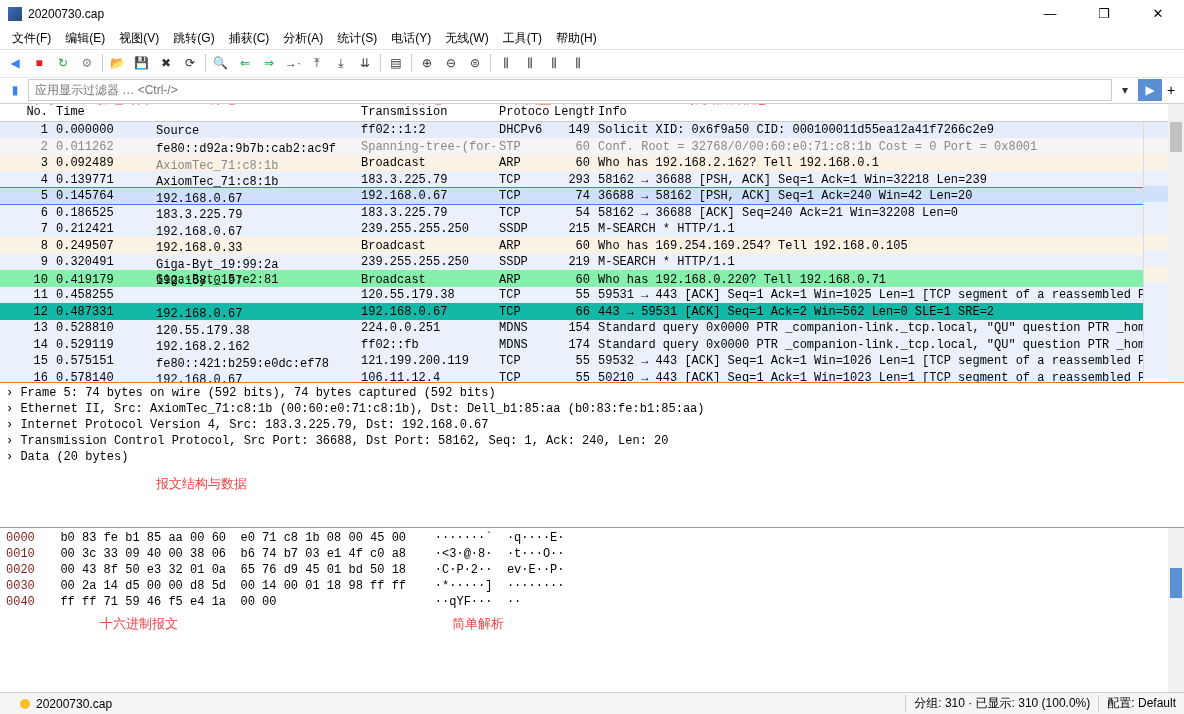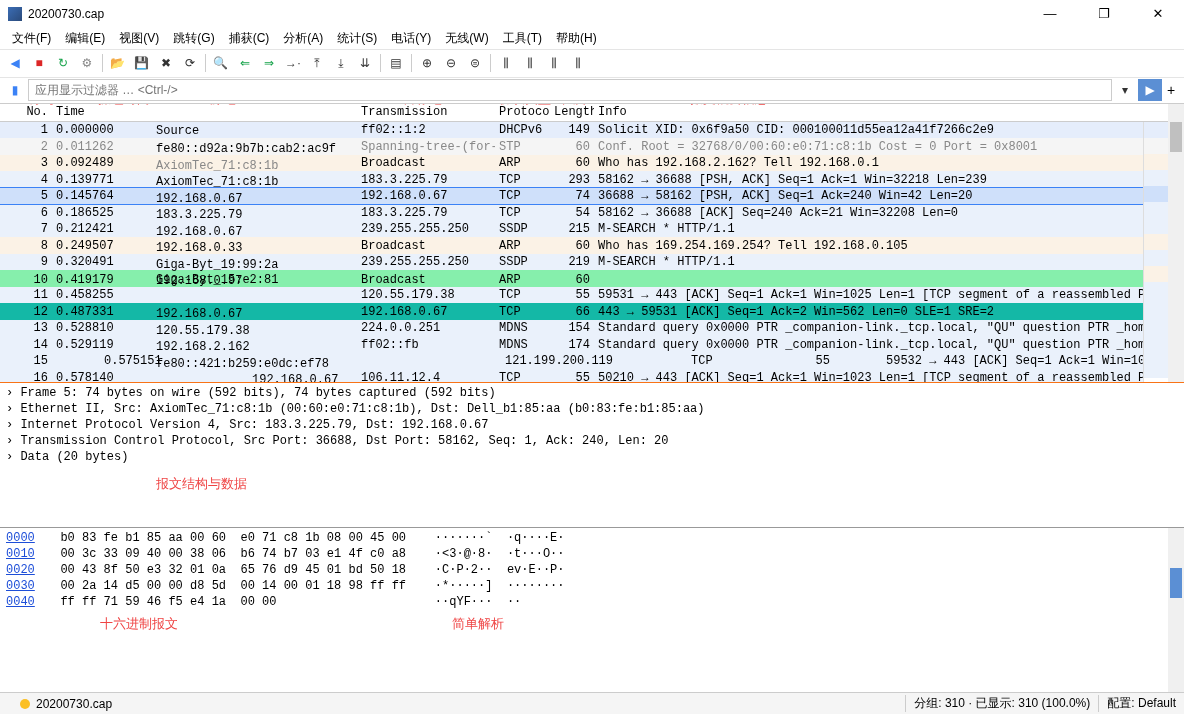--- a/index.html
+++ b/index.html
@@ -29,21 +29,21 @@
 .c-dst { width:138px; }
 .c-proto { width:55px; }
 .c-len { width:44px; text-align:right; }
 .c-info { flex:1; }
 .c-mini { width:25px; }
 .pktrow { height:16.5px; align-items:center; cursor:default; }
 .details { height:145px; overflow:auto; border-bottom:1px solid #999; padding:2px 6px; font-family:"Courier New",monospace; font-size:12px; line-height:16px; }
 .details .line { white-space:pre; }
 .hexpane { height:165px; overflow:auto; padding:2px 6px; font-family:"Courier New",monospace; font-size:12px; line-height:16px; position:relative; }
 .hexrow { white-space:pre; }
-.hexoff { color:#1d4ed8; display:inline-block; width:40px;text-decoration:underline; }
+.hexoff { color:#7f1d1d; display:inline-block; width:40px; }
 .statusbar { height:22px; display:flex; align-items:center; border-top:1px solid #ccc; background:#f5f5f5; font-size:12px; }
 .statusbar .sfile { flex:1; padding-left:20px; display:flex; align-items:center; gap:6px; }
 .statusbar .seg { padding:0 8px; border-left:1px solid #ccc; }
 .dot { width:10px; height:10px; border-radius:50%; background:#fbbf24; display:inline-block; }
 .vscroll { position:absolute; right:0; top:0; bottom:0; width:16px; background:#f0f0f0; }
 .vscroll .thumb { position:absolute; left:2px; right:2px; background:#c0c0c0; }
 .minimap { position:absolute; right:16px; top:18px; bottom:0; width:25px; background:#fff; border-left:1px solid #ddd; }
 .minimap div { height:16px; }
 </style>
 </head>
@@ -212,20 +212,21 @@
         <div class="c-len">219</div>
         <div class="c-info">M-SEARCH * HTTP/1.1</div>
       </div>
       <div class="pktrow" style="background: #86efac; align-items: flex-end;">
         <div class="c-no">10</div>
         <div class="c-time">0.419179</div>
         <div class="c-src">Giga-Byt_15:e2:81</div>
         <div class="c-dst">Broadcast</div>
         <div class="c-proto">ARP</div>
         <div class="c-len">60</div>
+        <div class="c-info">Who has 192.168.0.220? Tell 192.168.0.71</div>
       </div>
       <div class="pktrow" style="background: rgb(234, 241, 251);">
         <div class="c-no">11</div>
         <div class="c-time">0.458255</div>
         <div class="c-src">192.168.0.67</div>
         <div class="c-dst">120.55.179.38</div>
         <div class="c-proto">TCP</div>
         <div class="c-len">55</div>
         <div class="c-info">59531 → 443 [ACK] Seq=1 Ack=1 Win=1025 Len=1 [TCP segment of a reassembled PDU]</div>
       </div>
@@ -249,21 +250,21 @@
       </div>
       <div class="pktrow" style="background: rgb(234, 241, 251);">
         <div class="c-no">14</div>
         <div class="c-time">0.529119</div>
         <div class="c-src">fe80::421:b259:e0dc:ef78</div>
         <div class="c-dst">ff02::fb</div>
         <div class="c-proto">MDNS</div>
         <div class="c-len">174</div>
         <div class="c-info">Standard query 0x0000 PTR _companion-link._tcp.local, "QU" question PTR _homekit._t…</div>
       </div>
-      <div class="pktrow" style="background: rgb(234, 241, 251); gap: 48px;">
+      <div class="pktrow" style="background: rgb(234, 241, 251);">
         <div class="c-no">15</div>
         <div class="c-time">0.575151</div>
         <div class="c-src">192.168.0.67</div>
         <div class="c-dst">121.199.200.119</div>
         <div class="c-proto">TCP</div>
         <div class="c-len">55</div>
         <div class="c-info">59532 → 443 [ACK] Seq=1 Ack=1 Win=1026 Len=1 [TCP segment of a reassembled PDU]</div>
       </div>
       <div class="pktrow" style="background: rgb(234, 241, 251);">
         <div class="c-no">16</div>

